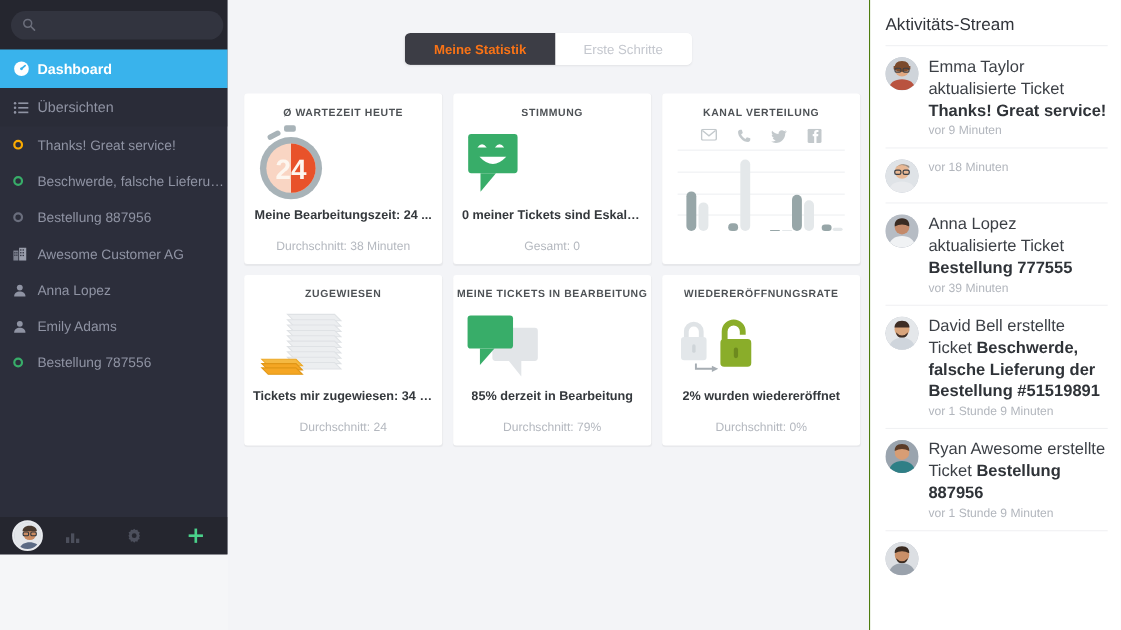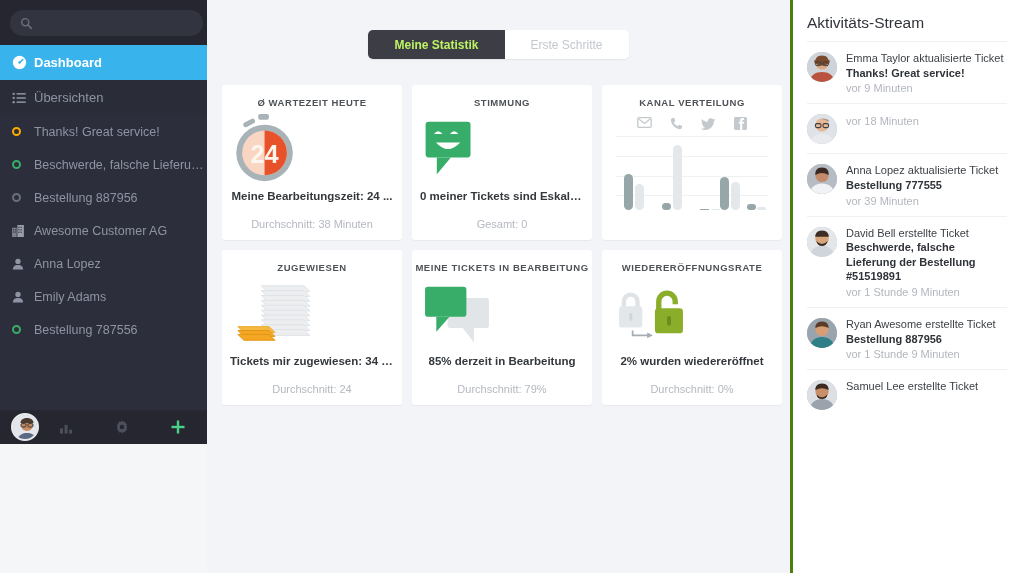--- a/index.html
+++ b/index.html
@@ -6,21 +6,21 @@
   html, body {
     width: 1019px; height: 573px;
     overflow: hidden;
     font-family: "Liberation Sans", sans-serif;
     background: #f5f6f8;
   }
   .app { display: flex; width: 1019px; height: 573px; }
 
   
   .sidebar {
-    width: 207px; height: 444px;
+    width: 207px; height: 504px;
     background: #2c2e3b;
     position: relative;
     flex: 0 0 207px;
     overflow: hidden;
   }
   .sb-top {
     height: 45px;
     display: flex; align-items: center;
     padding: 0 6px 0 10px;
     background: #25262f;
@@ -109,21 +109,21 @@
     overflow: hidden;
     box-shadow: 0 1px 2px rgba(0,0,0,.07);
   }
   .seg-btn {
     padding: 0 26px; height: 29px;
     display: flex; align-items: center; justify-content: center;
     font-size: 12px; color: #c4c7ce; cursor: pointer;
     background: #fff;
     white-space: nowrap;
   }
-  .seg-btn.on { background: #3c3d45; color: #bef264; font-weight: bold; }
+  .seg-btn.on { background: #3c3d45; color: #f97316; font-weight: bold; }
 
   .grid {
     display: grid;
     grid-template-columns: repeat(3, 180px);
     gap: 10px;
     padding: 26px 0 0 15px;
   }
   .card {
     background: #fff;
     border-radius: 3px;
@@ -173,42 +173,42 @@
   }
   .bar {
     position: absolute; bottom: 0;
     border-radius: 5px;
   }
 
   
   .stream {
     width: 229px; flex: 0 0 229px; height: 573px;
     background: #fff;
-    border-left: 3px solid #4d7c0f;
+    border-left: 1px solid #4d7c0f;
     padding: 14px 12px 0 14px;
     overflow: hidden;
   }
   .stream-title {
     font-size: 15.5px; color: #31343a; margin-bottom: 9px;
   }
   .act {
     display: flex;
     padding: 9px 0 9px 0;
     border-top: 1px solid #f0f1f3;
   }
   .act:first-of-type { border-top: 0; padding-top: 2px; }
   .act-av {
     width: 30px; height: 30px; border-radius: 50%;
     flex: 0 0 30px; margin-right: 9px; margin-top: 1px;
     overflow: hidden; position: relative;
     background: #b9bfc9;
   }
   .act-body { flex: 1 1 auto; min-width: 0; }
   .act-text {
-    font-size: 11px; color: #3b3f45; line-height: 1.33;
+    font-size: 15px; color: #3b3f45; line-height: 1.33;
   }
   .act-text b { font-weight: bold; color: #2f3338; }
   .act-time { font-size: 11px; color: #b2b6bd; margin-top: 2px; }
 </style>
 </head>
 <body>
 
 <div class="app">
 
   <div class="sidebar">
@@ -582,20 +582,16 @@
     <div class="act">
       <div class="act-av">
         <svg viewBox="0 0 30 30" width="30" height="30">
             <rect width="30" height="30" fill="#dcdfe3"></rect>
             <circle cx="15" cy="11.5" r="6.6" fill="#c98f68"></circle>
             <path d="M15 3.6 c5 0 6.8 3 6.6 6.4 q-6.6 -3.6 -13.2 0 c-0.2 -3.4 1.6 -6.4 6.6 -6.4z" fill="#3a2a20"></path>
             <path d="M9.6 14.5 q5.4 5.5 10.8 0 q-0.8 4.6 -5.4 4.6 q-4.6 0 -5.4 -4.6z" fill="#3a2a20"></path>
             <path d="M3 30 c0 -7.5 5.6 -11 12 -11 c6.4 0 12 3.5 12 11z" fill="#9aa2ac"></path>
           </svg>
       </div>
-      <div class="act-body">
-        <div class="act-text"><span>Samuel Lee erstellte Ticket </span><b></b></div>
-        <div class="act-time"></div>
-      </div>
     </div>
   </div>
 
 </div>
 
 </body></html>

